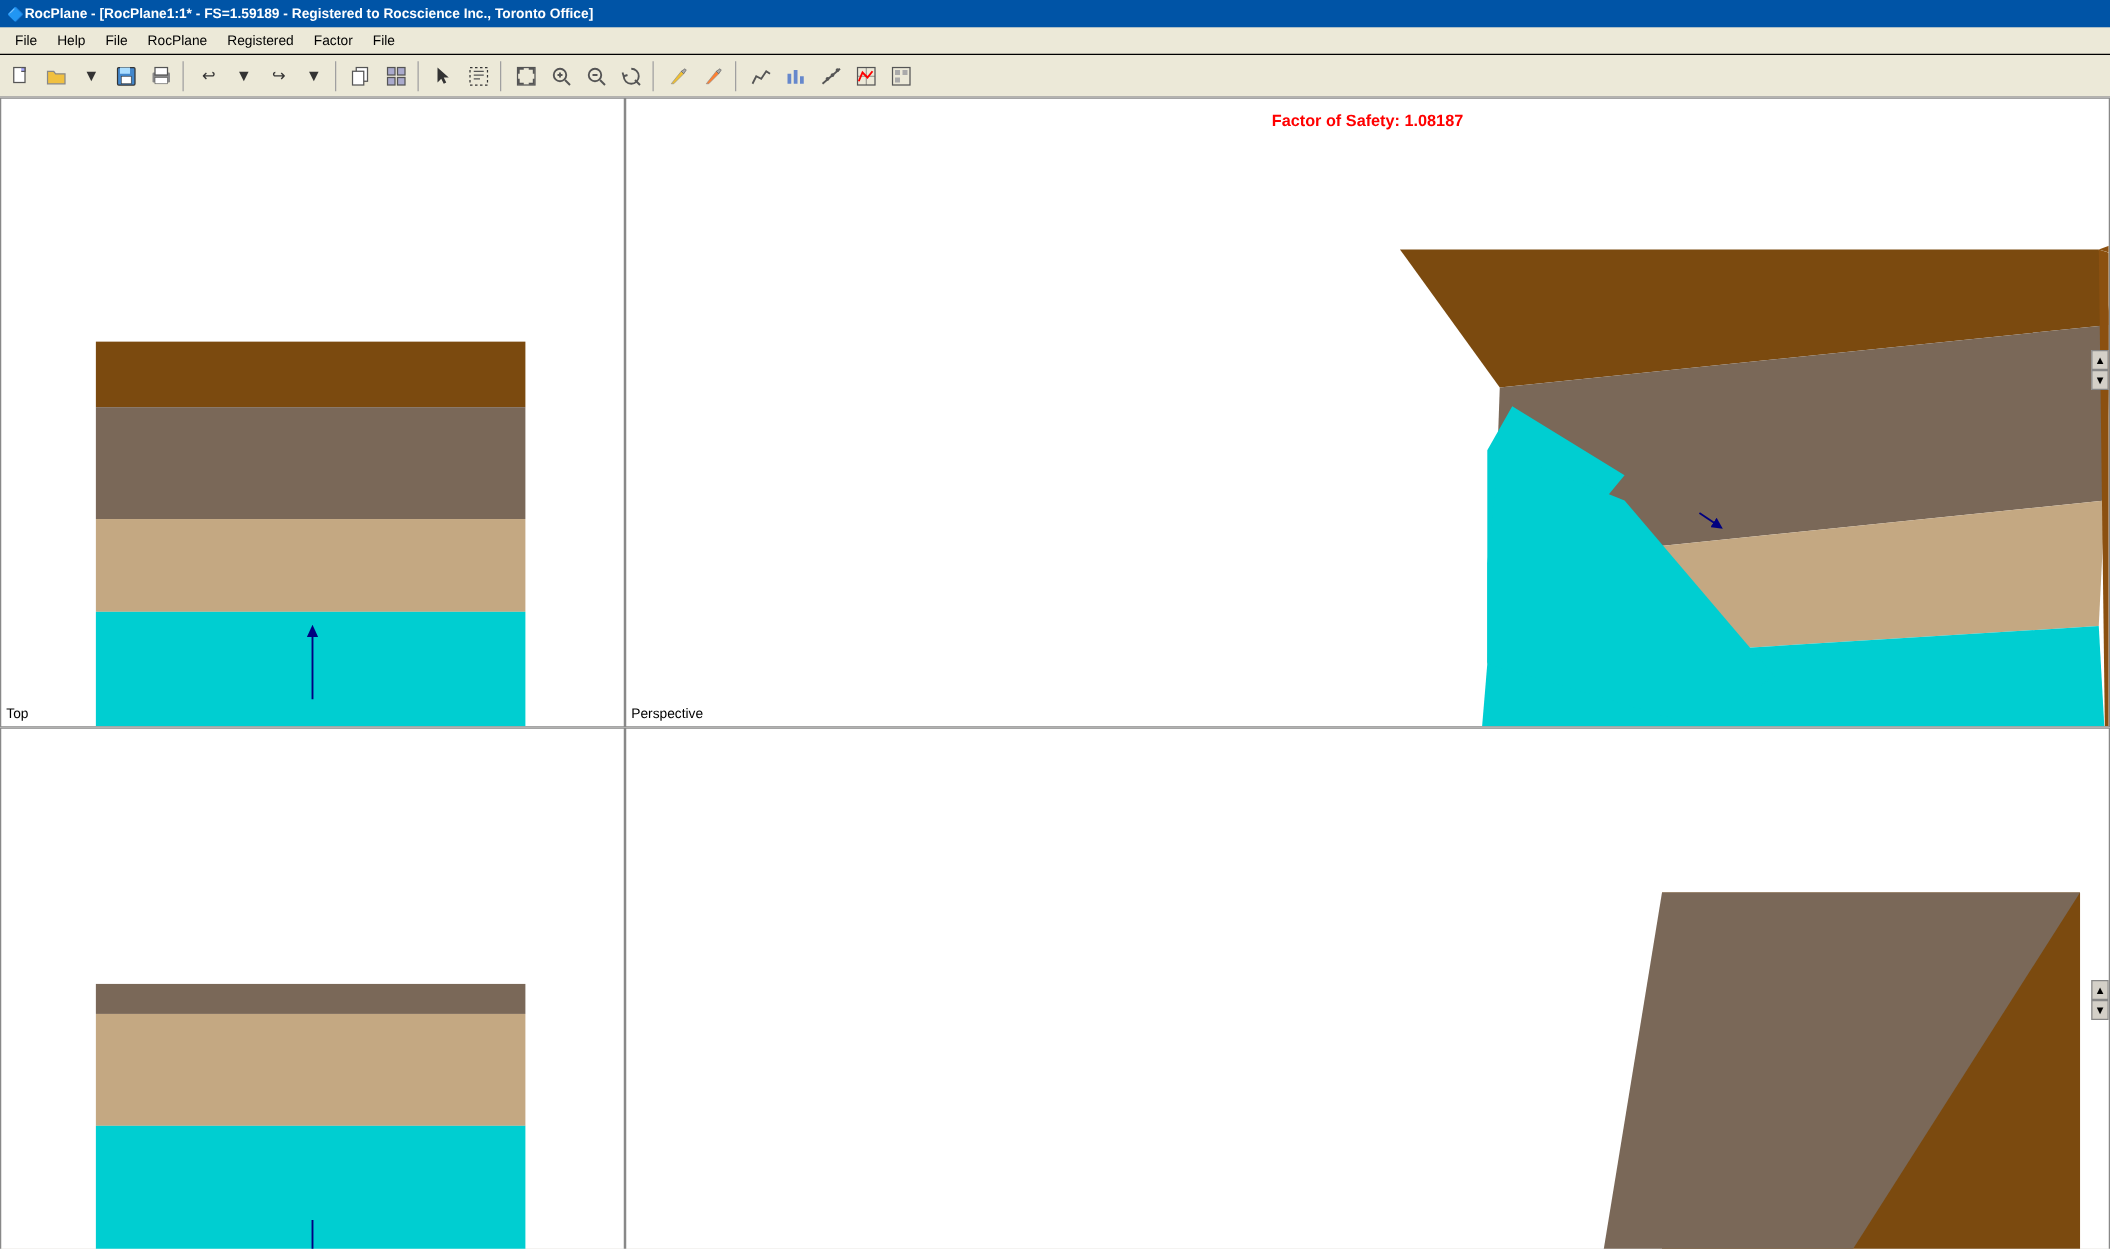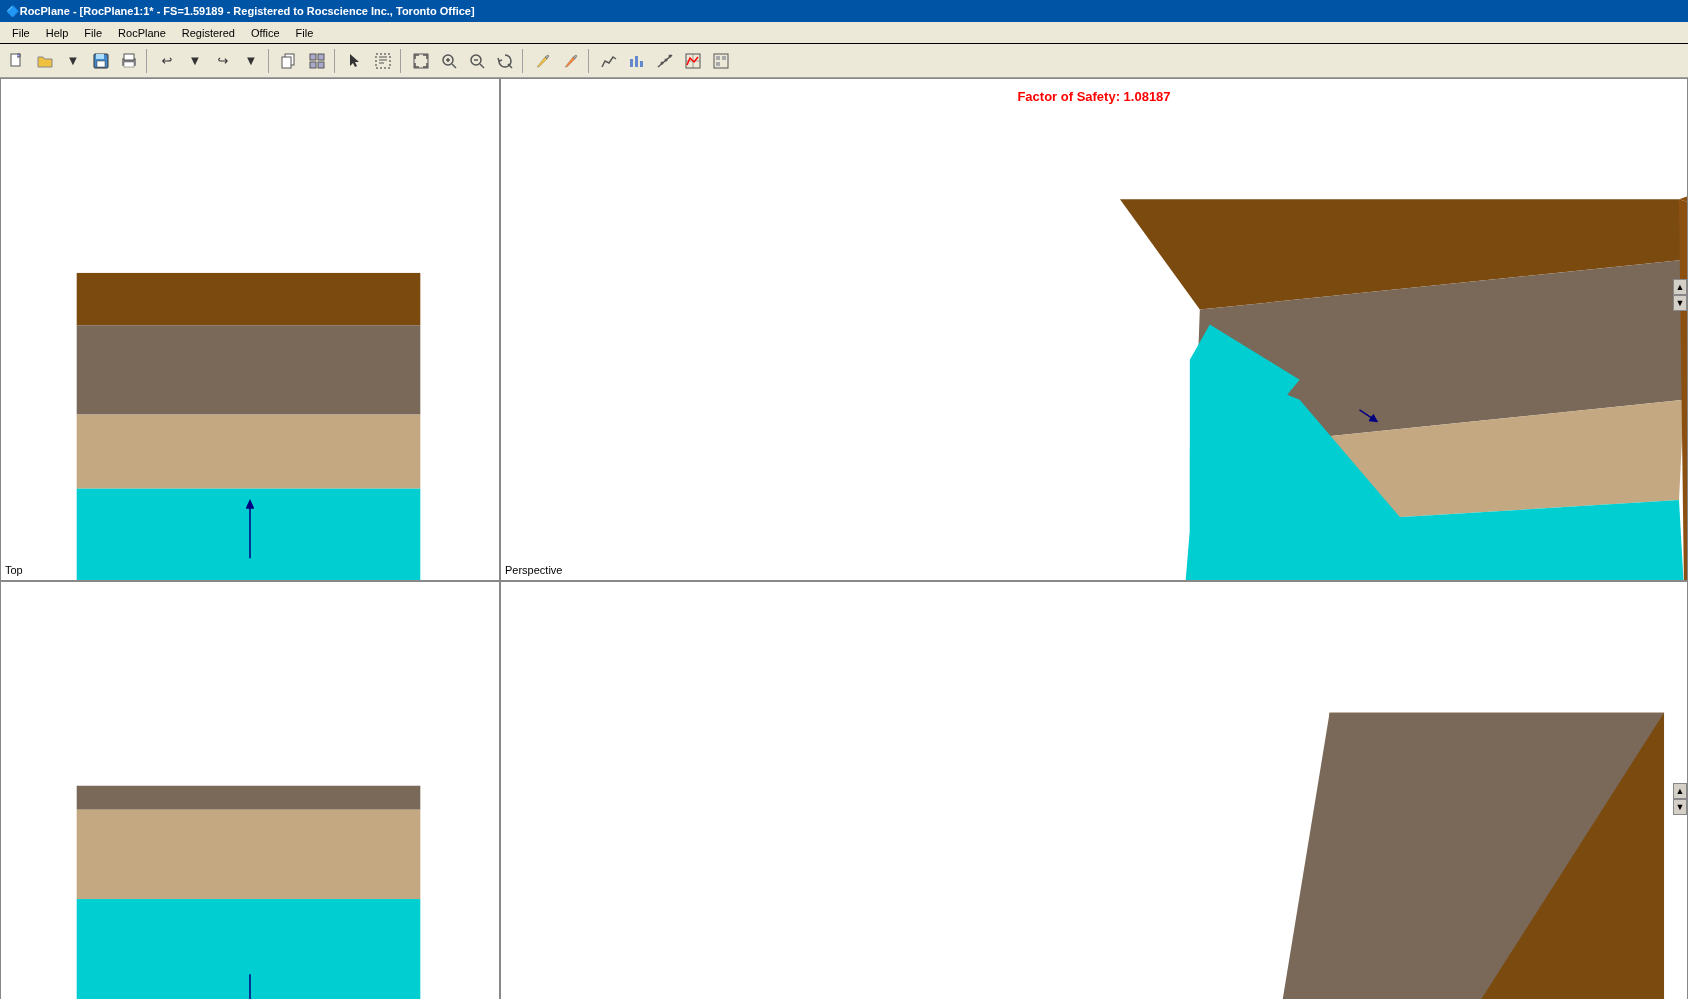--- a/index.html
+++ b/index.html
@@ -104,21 +104,21 @@
   <span>🔷</span>
   <span>RocPlane - [RocPlane1:1* - FS=1.59189 - Registered to Rocscience Inc., Toronto Office]</span>
 </div>
 
 <div id="menubar">
   <span class="menu-item">File</span>
   <span class="menu-item">Help</span>
   <span class="menu-item">File</span>
   <span class="menu-item">RocPlane</span>
   <span class="menu-item">Registered</span>
-  <span class="menu-item">Office</span>
+  <span class="menu-item">Factor</span>
   <span class="menu-item">File</span>
 </div>
 
 <div id="toolbar">
 
   <div class="toolbar-btn" title="New">
     <svg width="16" height="16" viewBox="0 0 16 16">
         <rect x="2" y="1" width="9" height="12" fill="white" stroke="#555" stroke-width="1"></rect>
         <polyline points="8,1 11,1 11,4 8,4" fill="#aaf" stroke="#555" stroke-width="1"></polyline>
       </svg>

